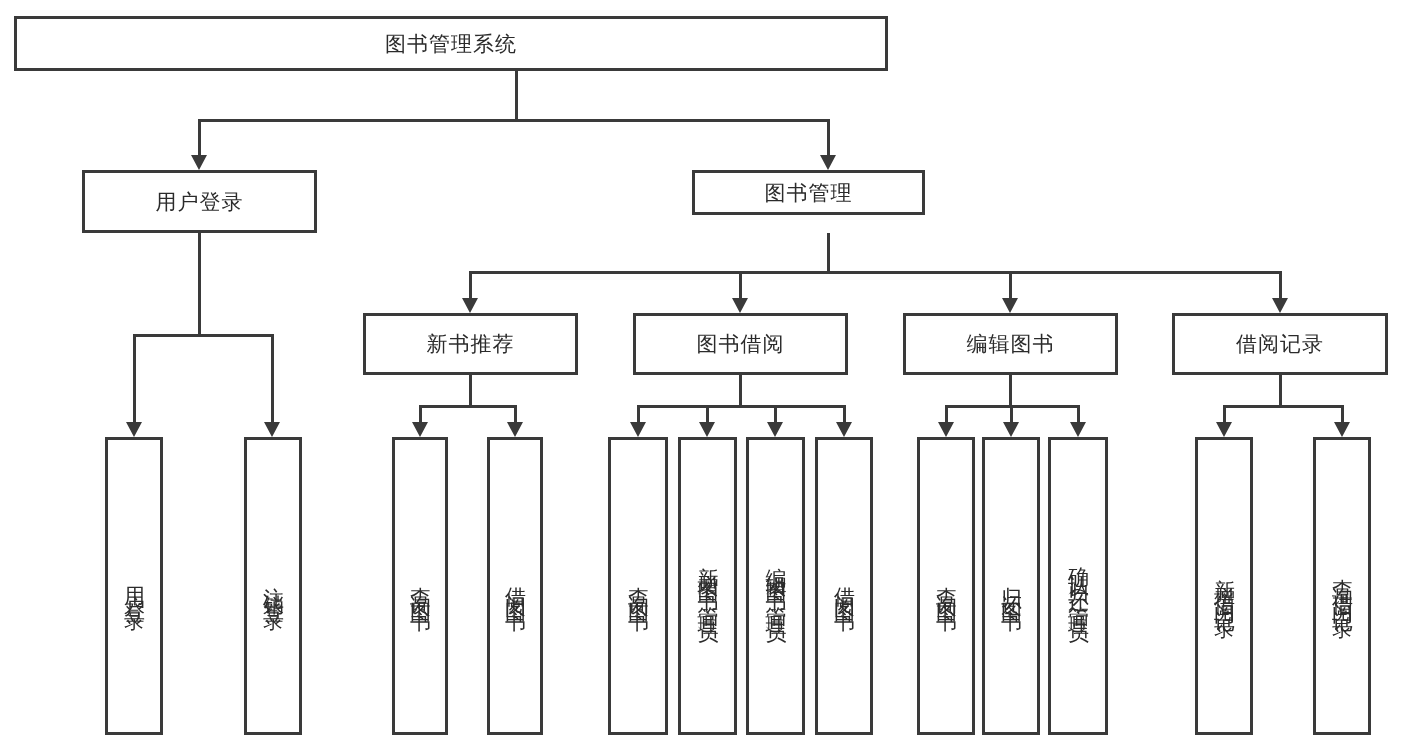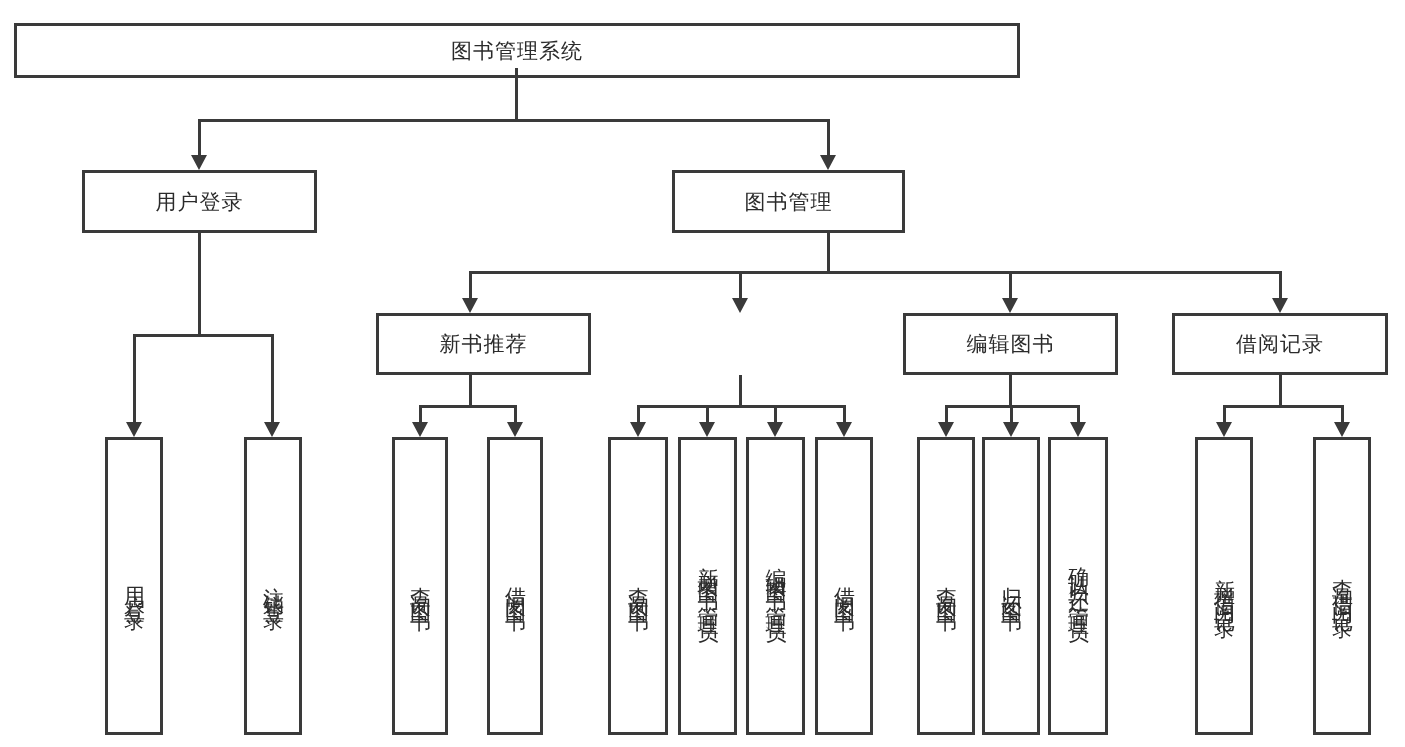--- a/index.html
+++ b/index.html
@@ -38,35 +38,35 @@
     position:absolute;right:6px;bottom:3px;
     font-size:21px;color:var(--wm);letter-spacing:1px;
     white-space:nowrap;pointer-events:none;
   }
 </style>
 </head>
 <body>
 
 <div id="stage">
 
-  <div class="box" style="left:14px;top:23px;width:1006px;height:55px;">
+  <div class="box" style="left:14px;top:16px;width:874px;height:55px;">
     <span>图书管理系统</span>
   </div>
 
   <div class="vline" style="left:515px;top:68px;height:52px;"></div>
   <div class="hline" style="left:198px;top:119px;width:632px;"></div>
   <div class="vline" style="left:198px;top:119px;height:37px;"></div>
   <div class="ahead" style="left:191px;top:155px;"></div>
   <div class="vline" style="left:827px;top:119px;height:37px;"></div>
   <div class="ahead" style="left:820px;top:155px;"></div>
 
   <div class="box" style="left:82px;top:170px;width:235px;height:63px;">
     <span>用户登录</span>
   </div>
-  <div class="box" style="left:672px;top:170px;width:233px;height:63px;">
+  <div class="box" style="left:692px;top:170px;width:233px;height:45px;">
     <span>图书管理</span>
   </div>
 
   <div class="vline" style="left:198px;top:233px;height:104px;"></div>
   <div class="hline" style="left:133px;top:334px;width:141px;"></div>
   <div class="vline" style="left:133px;top:334px;height:88px;"></div>
   <div class="ahead" style="left:126px;top:422px;"></div>
   <div class="vline" style="left:271px;top:334px;height:88px;"></div>
   <div class="ahead" style="left:264px;top:422px;"></div>
 
@@ -74,22 +74,25 @@
   <div class="hline" style="left:469px;top:271px;width:813px;"></div>
   <div class="vline" style="left:469px;top:271px;height:30px;"></div>
   <div class="ahead" style="left:462px;top:298px;"></div>
   <div class="vline" style="left:739px;top:271px;height:30px;"></div>
   <div class="ahead" style="left:732px;top:298px;"></div>
   <div class="vline" style="left:1009px;top:271px;height:30px;"></div>
   <div class="ahead" style="left:1002px;top:298px;"></div>
   <div class="vline" style="left:1279px;top:271px;height:30px;"></div>
   <div class="ahead" style="left:1272px;top:298px;"></div>
 
-  <div class="box" style="left:376px;top:313px;width:215px;height:62px;text-align:right;">
+  <div class="box" style="left:363px;top:313px;width:215px;height:62px;text-align:right;">
     <span>新书推荐</span>
+  </div>
+  <div class="box" style="left:633px;top:313px;width:215px;height:62px;">
+    <span>图书借阅</span>
   </div>
   <div class="box" style="left:903px;top:313px;width:215px;height:62px;">
     <span>编辑图书</span>
   </div>
   <div class="box" style="left:1172px;top:313px;width:216px;height:62px;">
     <span>借阅记录</span>
   </div>
 
   <div class="vline" style="left:469px;top:375px;height:33px;"></div>
   <div class="hline" style="left:419px;top:405px;width:98px;"></div>

